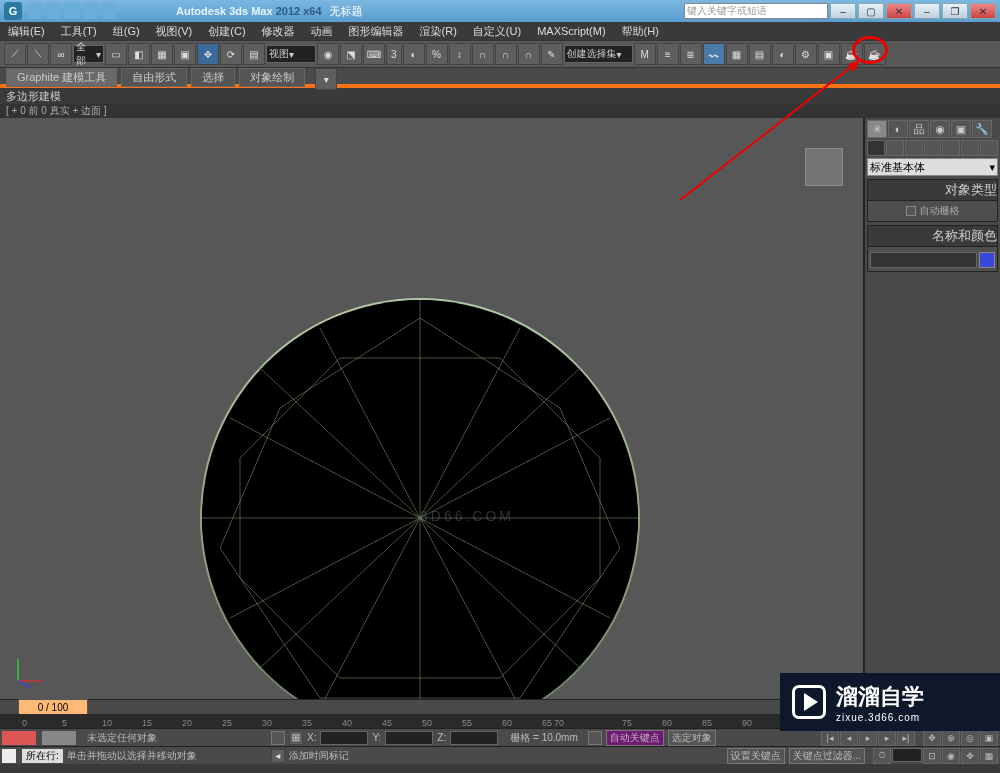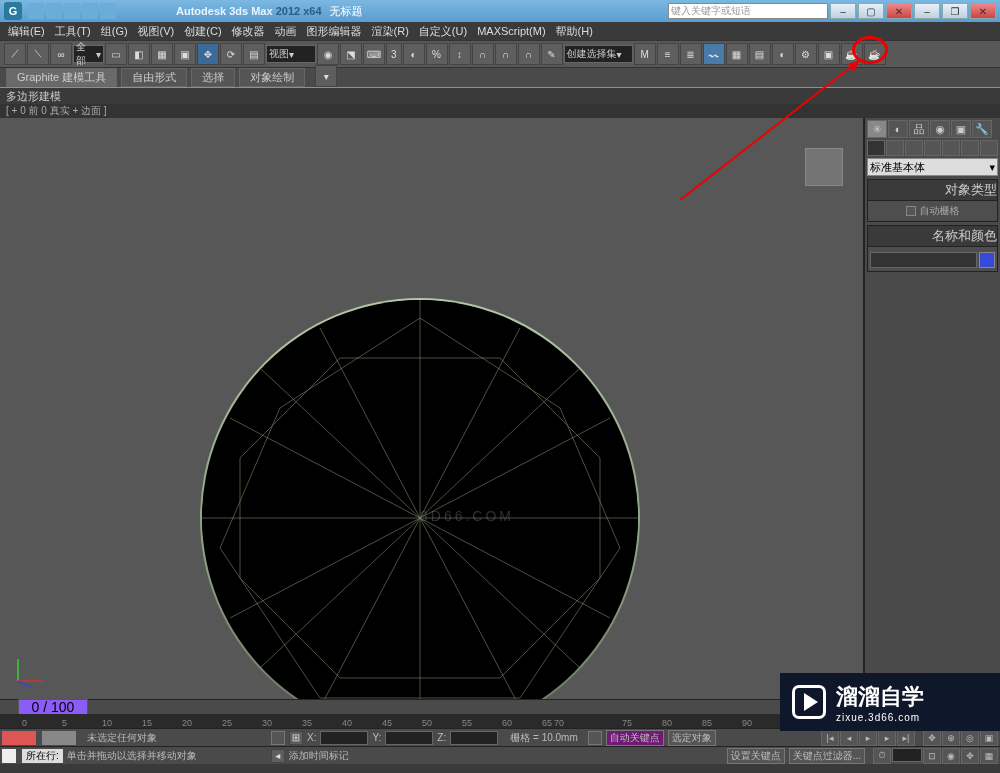--- a/index.html
+++ b/index.html
@@ -21,30 +21,30 @@
   padding: 0 4px;
   color: #000;
 }
 .titlebar .logo { width: 18px; height: 18px; background:#2a7aa0; border-radius:3px; margin-right:6px; display:flex;align-items:center;justify-content:center;color:#fff;font-weight:bold;}
 .titlebar .qat { display:flex; gap:2px;}
 .titlebar .qat span { width:16px;height:16px;background:#6aadD8;border-radius:2px;}
 .titlebar .title { flex:0 0 auto; margin-left:60px; font-weight:bold; color:#e8f4ff;}
 .titlebar .title .ver { color:#2a5d80;}
 .titlebar .filename { margin-left:8px; color:#fff;}
 .titlebar .spacer { flex:1;}
-.titlebar .search-box { width:160px; height:16px; background:#fff; border:1px solid #888; font-size:10px; padding:0 2px; color:#999;}
+.titlebar .search-box { width:144px; height:16px; background:#fff; border:1px solid #888; font-size:10px; padding:0 2px; color:#999;}
 .titlebar .winbtn { width:26px;height:16px;background:linear-gradient(#e8f0f8,#c0d0e0);border:1px solid #8aa;margin-left:2px;display:flex;align-items:center;justify-content:center;font-size:10px;color:#333;}
 .titlebar .winbtn.close { background:linear-gradient(#e88,#c44);}
 .menubar {
   height: 18px;
   background:#3a3a3a;
   display:flex;
   align-items:center;
   padding:0 4px;
-  gap:2px;
+  gap:8px;
   color:#ddd;
 }
 .menubar span { padding:0 4px;}
 .maintoolbar {
   height: 28px;
   background:#585858;
   border-top:1px solid #333;
   border-bottom:1px solid #333;
   display:flex;
   align-items:center;
@@ -66,23 +66,23 @@
 .arrow-line {
   position:absolute;
   left:680px; top:60px;
   width:200px;height:140px;
   pointer-events:none;
   z-index:99;
 }
 .ribbon-row {
   height:20px;
   background:#4a4a4a;
-  border-bottom:1px solid #f97316;
+  border-bottom:4px solid #f97316;
   display:flex;
-  align-items:flex-end;
+  align-items:flex-start;
   padding:0 6px;
   gap:4px;
 }
 .ribbon-tab { padding:1px 10px;background:#555;border:1px solid #666;color:#ccc;font-size:11px;}
 .sub-row { height:16px;background:#3a3a3a;color:#ccc;padding:0 6px;font-size:11px;display:flex;align-items:center;}
 .vp-label { height:14px;background:#333;color:#aaa;padding:0 6px;font-size:10px;}
 .workspace {
   position:relative;
   display:flex;
   height:581px;
@@ -140,21 +140,21 @@
 .rollout-body { background:#4e4e4e;border:1px solid #222;border-top:none;padding:3px 2px;}
 .auto-grid-row { display:flex;align-items:center;justify-content:center;gap:4px;font-size:10px;color:#aaa;}
 .chk { width:10px;height:10px;border:1px solid #888;background:#555;}
 .btn-grid { display:grid;grid-template-columns:1fr 1fr;gap:1px;margin-top:2px;}
 .obj-btn { background:#6a6a6a;border:1px solid #888;color:#ddd;font-size:11px;text-align:center;padding:1px 0;}
 .name-row { display:flex;gap:2px;margin-top:2px;}
 .name-input { flex:1;height:16px;background:#333;border:1px solid #666;}
 .color-swatch { width:16px;height:16px;background:#3848d8;border:1px solid #888;}
 .timeline-area { height:84px; background:#3a3a3a;border-top:1px solid #222;position:relative;}
 .timeslider-row { height:14px;display:flex;align-items:center;background:#4a4a4a;}
-.slider-thumb { width:70px;height:16px;background:#8b5cf6;border:1px solid #555;font-size:14px;display:flex;align-items:center;justify-content:center;color:#000;}
+.slider-thumb { width:70px;height:16px;background:#fdba74;border:1px solid #555;font-size:10px;display:flex;align-items:center;justify-content:center;color:#000;}
 .ruler { height:14px;background:#2a2a2a;display:flex;position:relative;color:#888;font-size:9px;}
 .ruler span { position:absolute;bottom:0;}
 .status-row { height:18px;background:#4a4a4a;display:flex;align-items:center;padding:0 2px;gap:4px;font-size:10px;color:#bbb;border-top:1px solid #222;}
 .status-row .btn-block { width:34px;height:14px;background:#d55;margin-right:2px;}
 .status-row .btn-block.g { background:#888;}
 .coord-box { width:48px;height:14px;background:#222;border:1px solid #666;}
 .playback { display:flex;gap:1px;margin-left:auto;}
 .play-btn { width:18px;height:16px;background:#555;border:1px solid #666;display:flex;align-items:center;justify-content:center;font-size:9px;}
 .watermark-logo {
   position:absolute;

